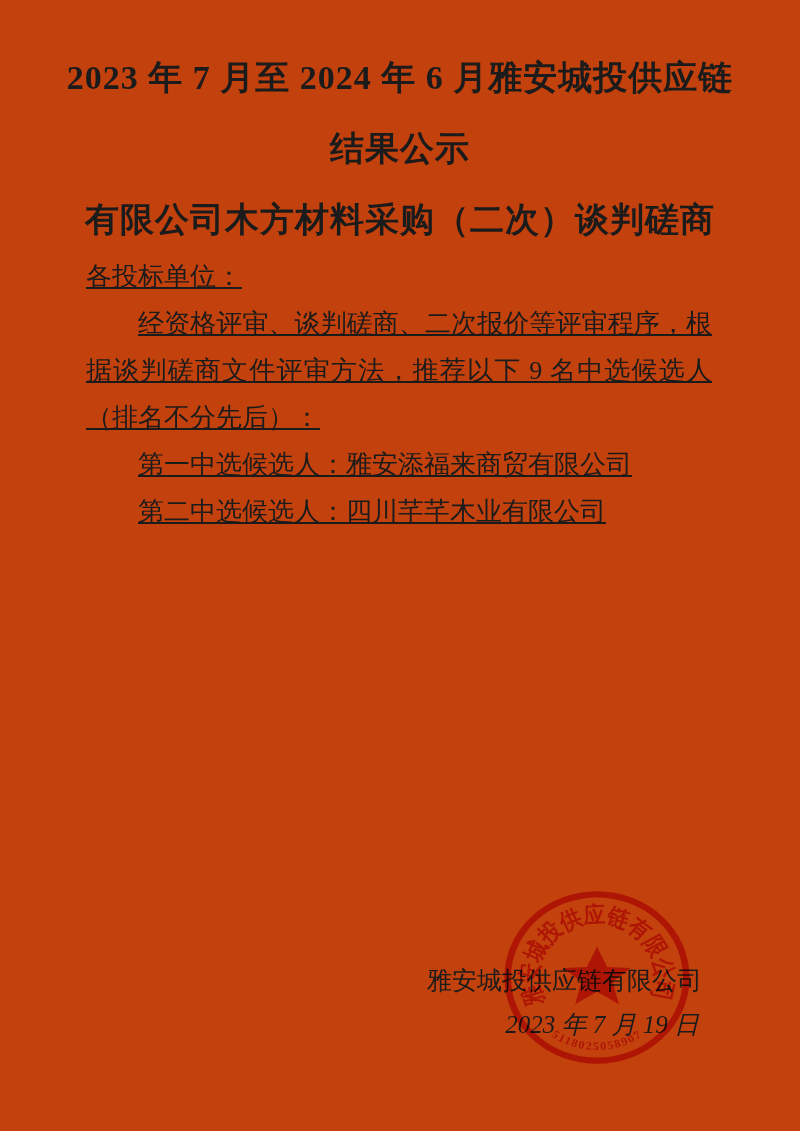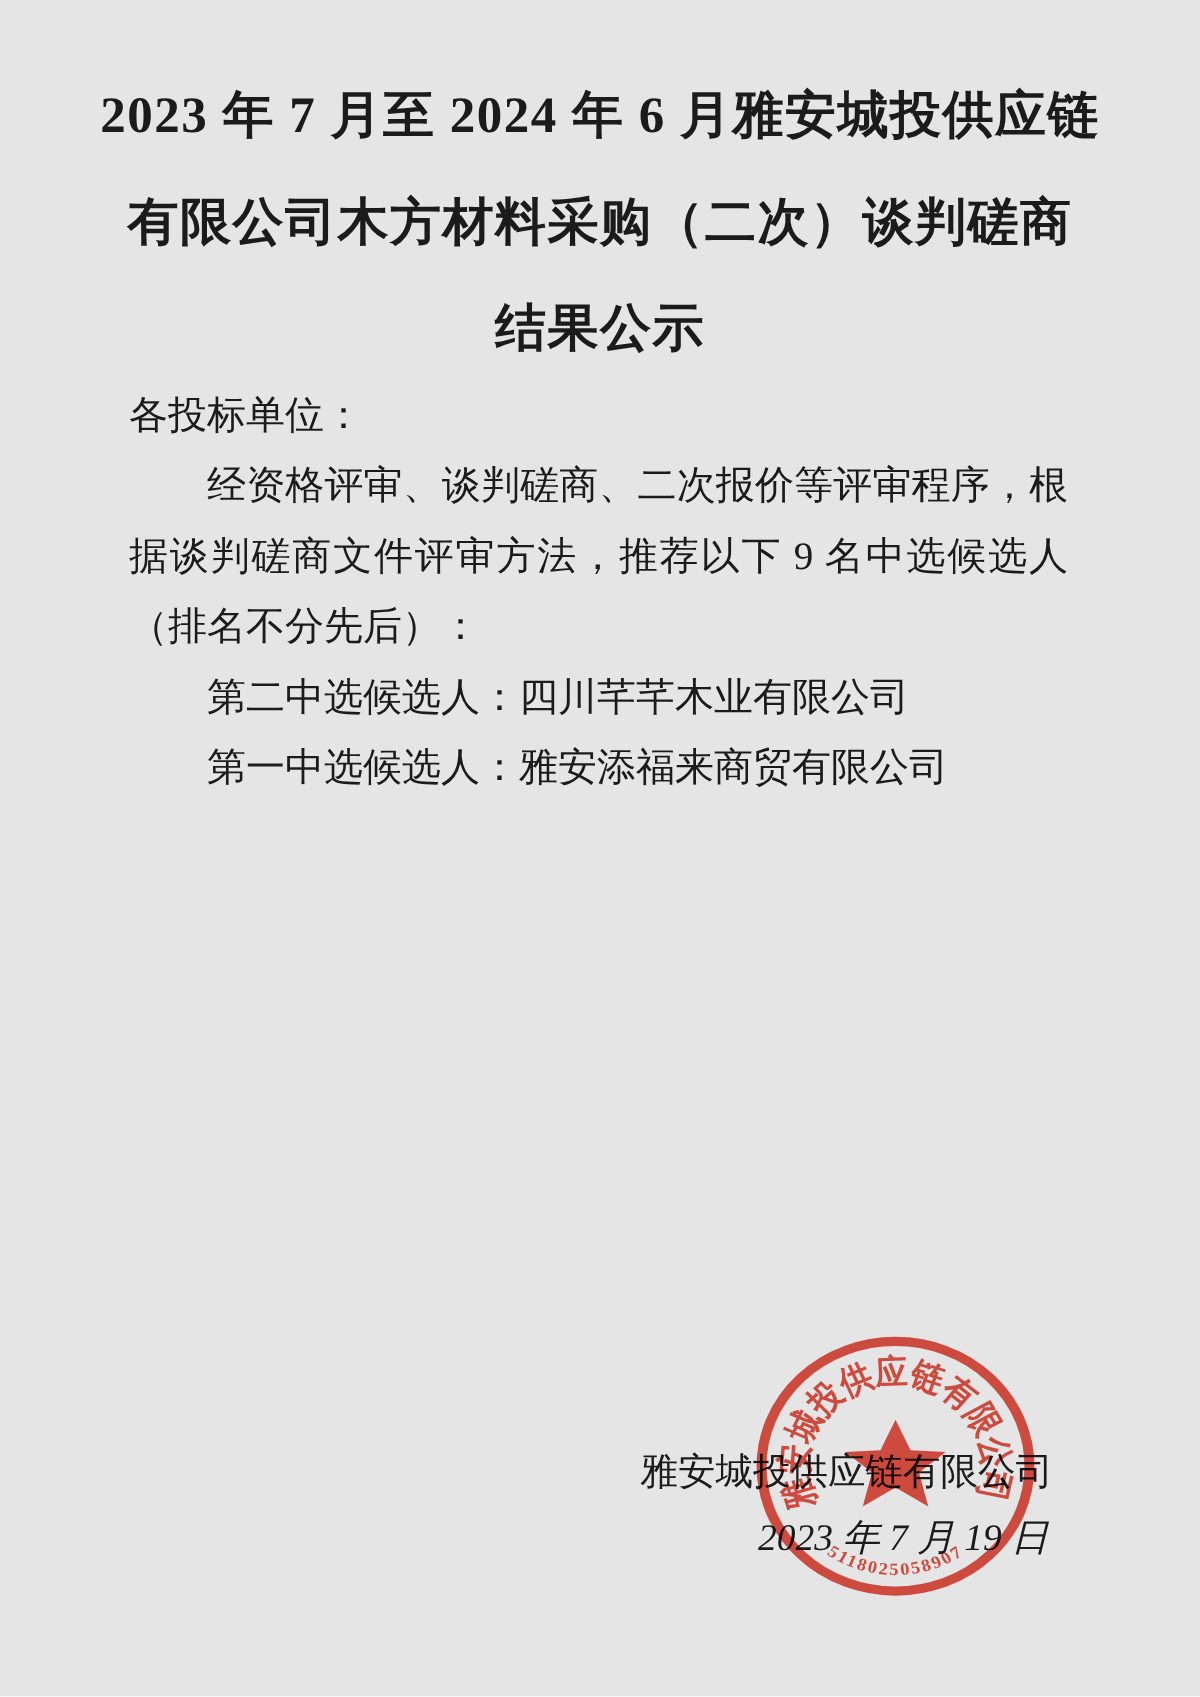--- a/index.html
+++ b/index.html
@@ -1,20 +1,20 @@
 <!DOCTYPE html>
 <html><head>
 <meta charset="utf-8">
 <style>
   html, body { margin: 0; padding: 0; background: #ffffff; }
   .page {
     position: relative;
     width: 800px;
     height: 1131px;
-    background: #e5e5e5;
+    background: #c2410c;
     overflow: hidden;
     font-family: "Liberation Serif", "DejaVu Serif", serif;
     color: #1b1b1b;
   }
   .title {
     position: absolute;
     top: 42px;
     left: 40px;
     right: 40px;
     margin: 0;
@@ -27,21 +27,21 @@
   .body-text {
     position: absolute;
     top: 253px;
     left: 86px;
     right: 88px;
     font-size: 26px;
     line-height: 47px;
     text-align: justify;
     text-justify: inter-ideograph;
   }
-  .body-text p { margin: 0; text-indent: 2em; }
+  .body-text p { margin: 0; text-indent: 2em; text-decoration: underline; }
   .body-text p.salutation { text-indent: 0; }
   .sig {
     position: absolute;
     font-size: 25px;
     white-space: nowrap;
     color: #1b1b1b;
   }
   .sig-company { top: 964px; right: 98px; }
   .sig-date { top: 1008px; right: 101px; font-style: italic; }
   .stamp {
@@ -60,29 +60,29 @@
   .stamp-arc-text { font-size: 26px; }
   .stamp-number { font-size: 13px; letter-spacing: 1.5px; }
 </style>
 </head>
 <body>
 
 <div class="page">
 
   <h1 class="title">
     <div>2023 年 7 月至 2024 年 6 月雅安城投供应链</div>
+    <div>结果公示</div>
     <div>有限公司木方材料采购（二次）谈判磋商</div>
-    <div>结果公示</div>
   </h1>
 
   <div class="body-text">
     <p class="salutation">各投标单位：</p>
     <p>经资格评审、谈判磋商、二次报价等评审程序，根据谈判磋商文件评审方法，推荐以下 9 名中选候选人（排名不分先后）：</p>
+    <p>第一中选候选人：雅安添福来商贸有限公司</p>
     <p>第二中选候选人：四川芊芊木业有限公司</p>
-    <p>第一中选候选人：雅安添福来商贸有限公司</p>
   </div>
 
   <div class="sig sig-company">雅安城投供应链有限公司</div>
   <div class="sig sig-date">2023 年 7 月 19 日</div>
 
   <svg class="stamp" viewBox="0 0 200 200" preserveAspectRatio="none" xmlns="http://www.w3.org/2000/svg">
     <circle cx="100" cy="100" r="94" fill="none" stroke-width="7" stroke="#e23a2c"></circle>
     <path id="stamp-arc-top" d="M 44.8 128.2 A 62 62 0 1 1 155.2 128.2" fill="none"></path>
     <path id="stamp-arc-bottom" d="M 35.4 150.5 A 82 82 0 0 0 164.6 150.5" fill="none"></path>
     <text class="stamp-arc-text" textLength="248" lengthAdjust="spacingAndGlyphs" fill="#e23a2c">

